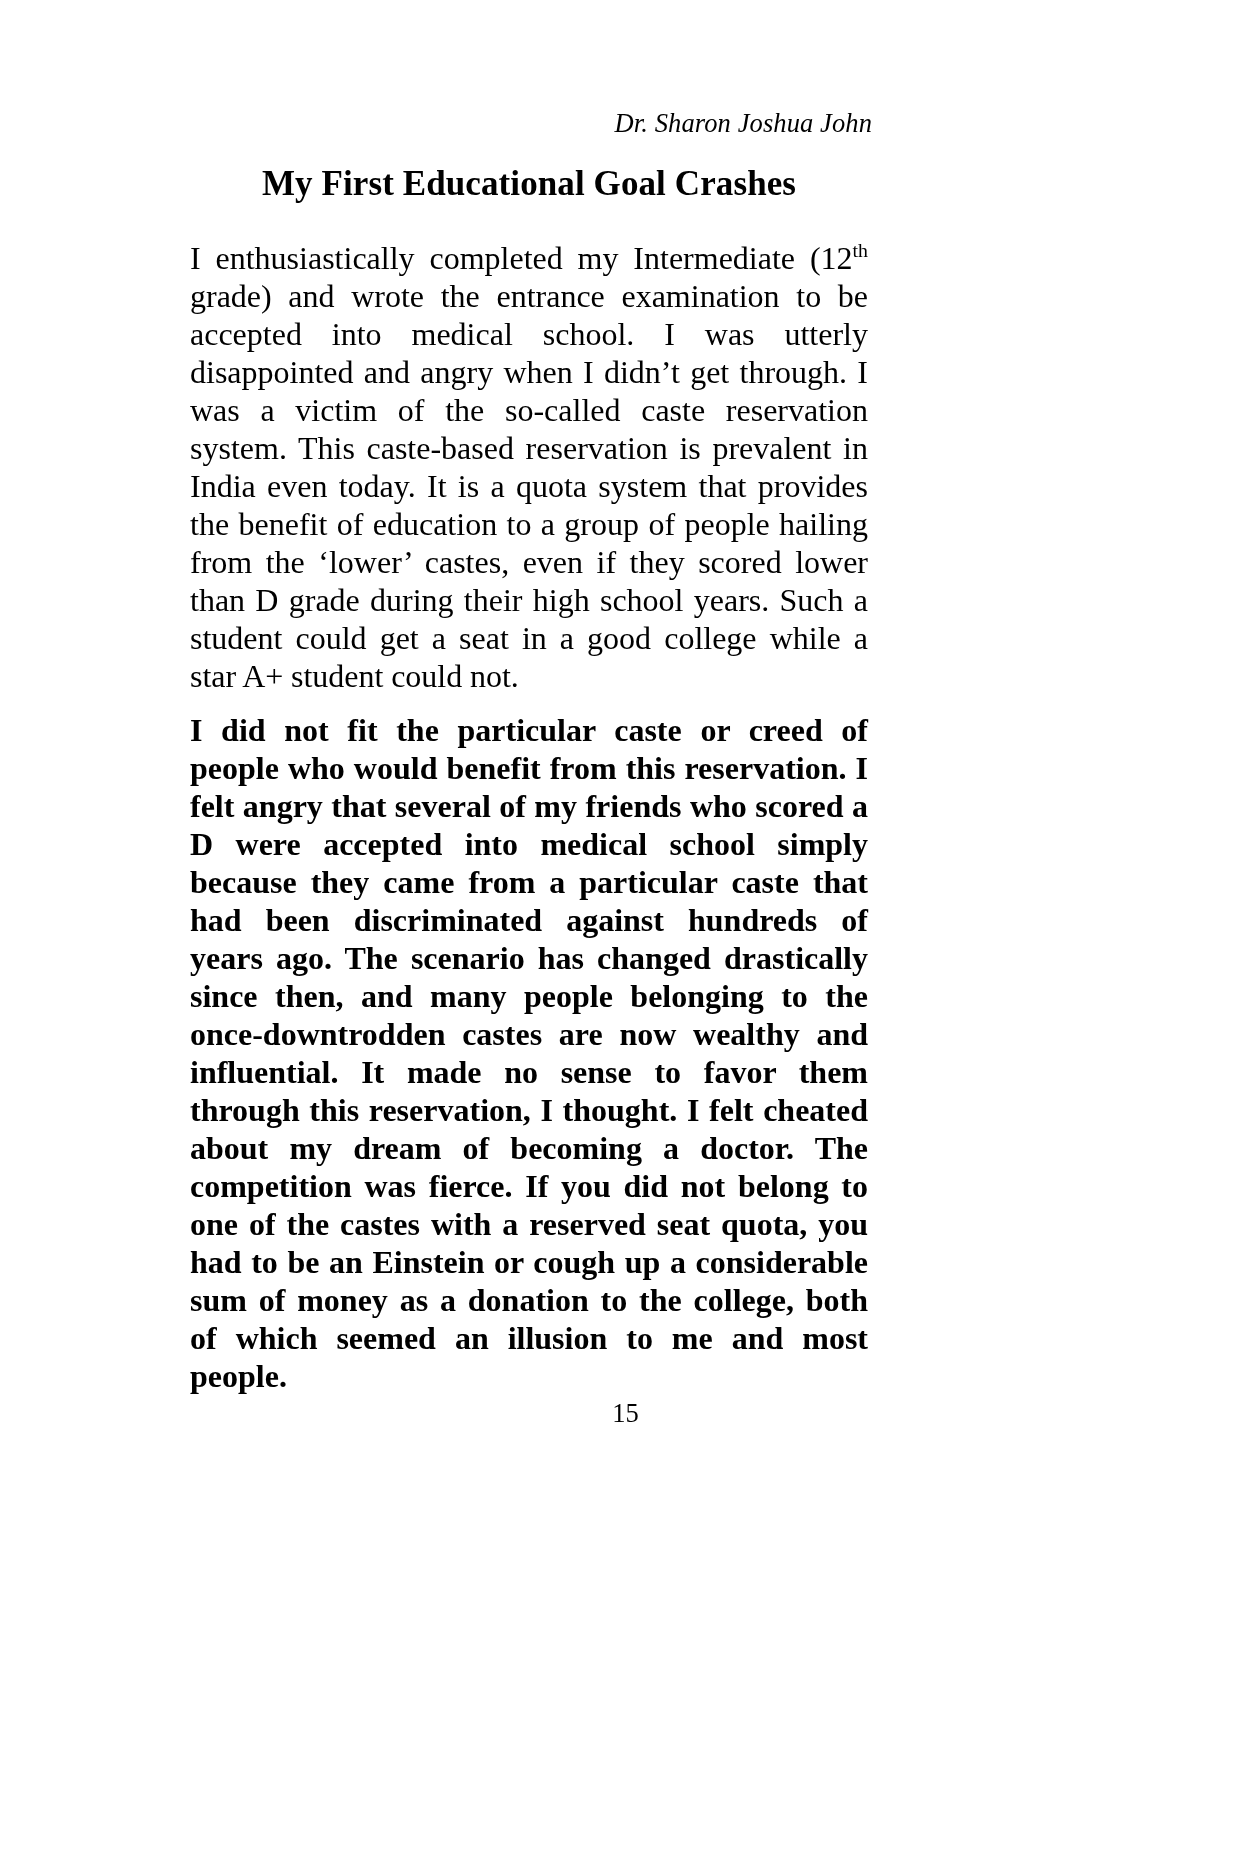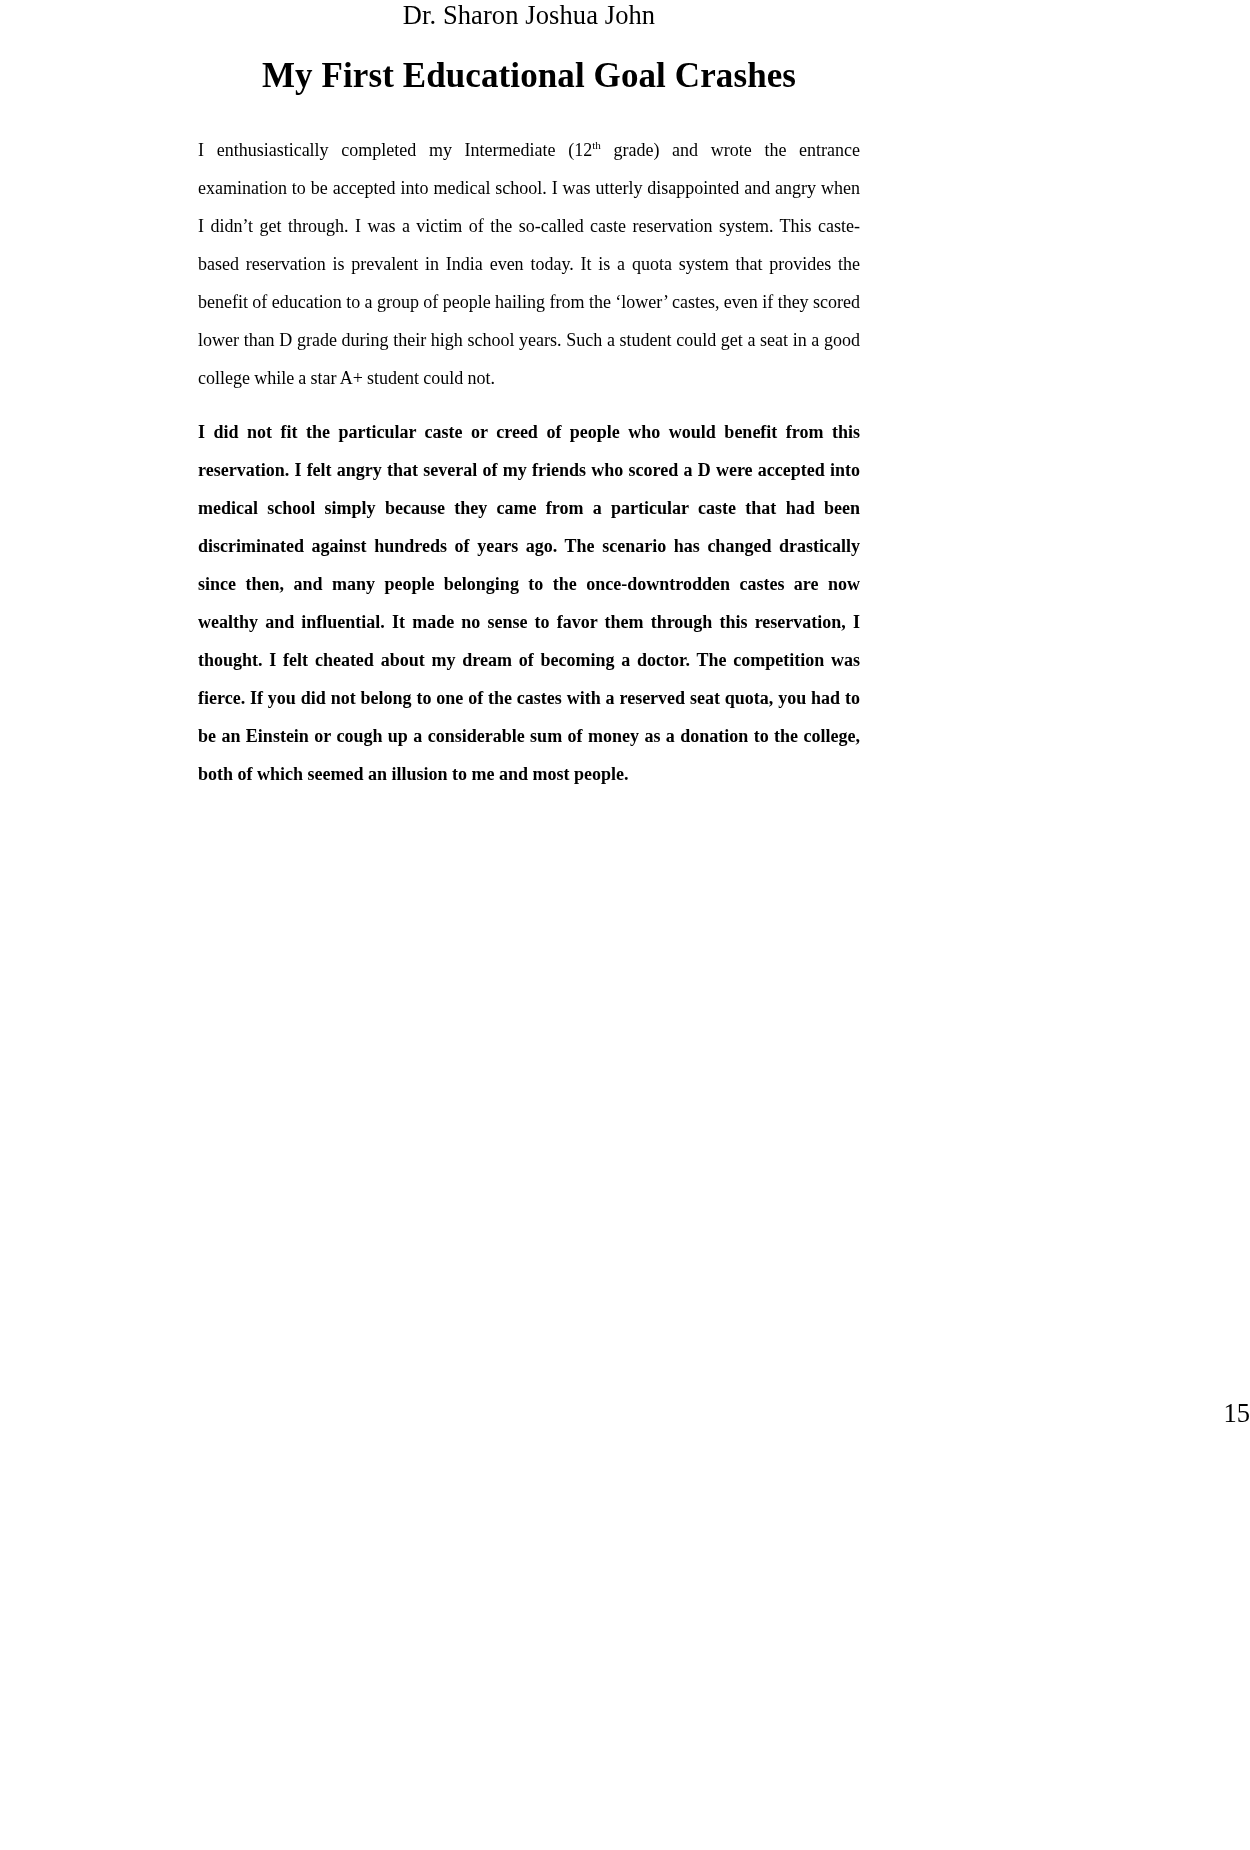--- a/index.html
+++ b/index.html
@@ -23,38 +23,40 @@
     height: 1850px;
     background: #ffffff;
   }
   .content {
     position: absolute;
     left: 186px;
     top: 0;
     width: 686px;
   }
   .byline {
-    text-align: center;
+    text-align: right;
     font-size: 26.5px;
     line-height: 1.2;
+    margin-top: 108px;
     letter-spacing: 0.1px;
+    font-style: italic;
   }
   .chapter-title {
     text-align: center;
     font-size: 35px;
     font-weight: bold;
     line-height: 1.2;
     letter-spacing: 0.1px;
   }
   .para {
     text-align: justify;
     text-justify: inter-word;
-    font-size: 18px;
+    font-size: 32px;
     line-height: 38px;
-    margin: 12px;
+    margin: 4px;
     hyphens: none;
   }
   .para.first {
     margin-top: 34px;
   }
   .para + .para {
     margin-top: 16px;
     font-weight: bold;
   }
   .para.tight {
@@ -63,21 +65,21 @@
   sup {
     font-size: 0.62em;
     vertical-align: super;
     line-height: 0;
   }
   .page-number {
     position: absolute;
     left: 1px;
     right: 0;
     top: 1398px;
-    text-align: right;
+    text-align: center;
     font-size: 26.5px;
     line-height: 1.2;
   }
 </style>
 </head>
 <body>
 
 <div class="page">
   <div class="content">
 

